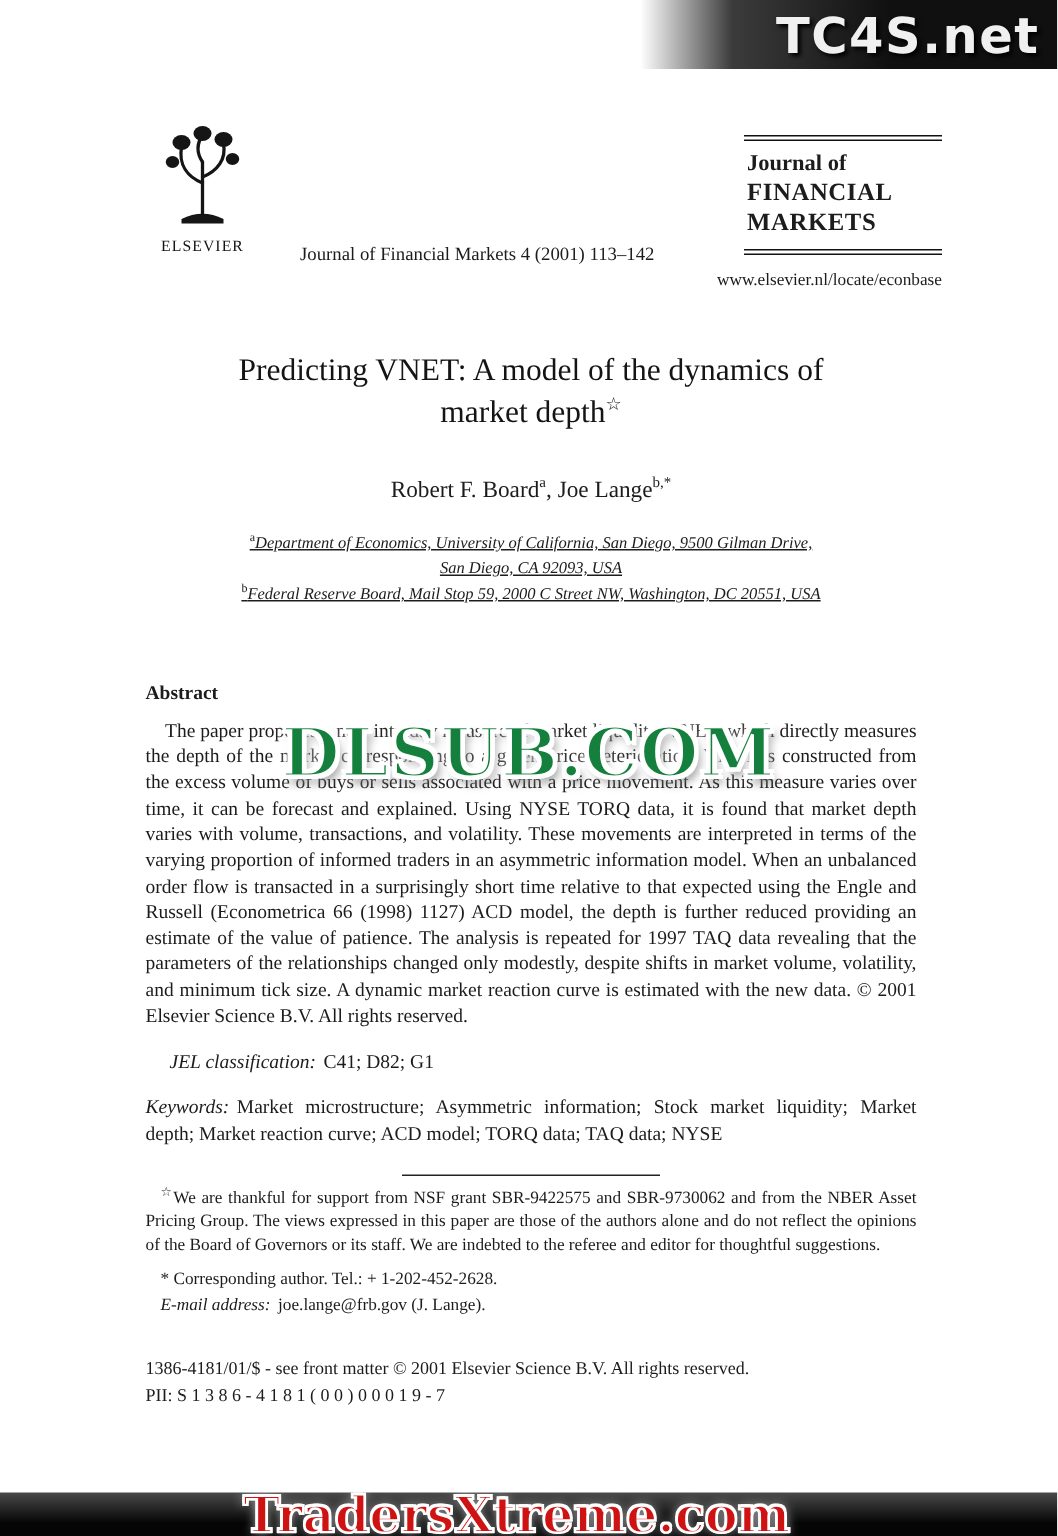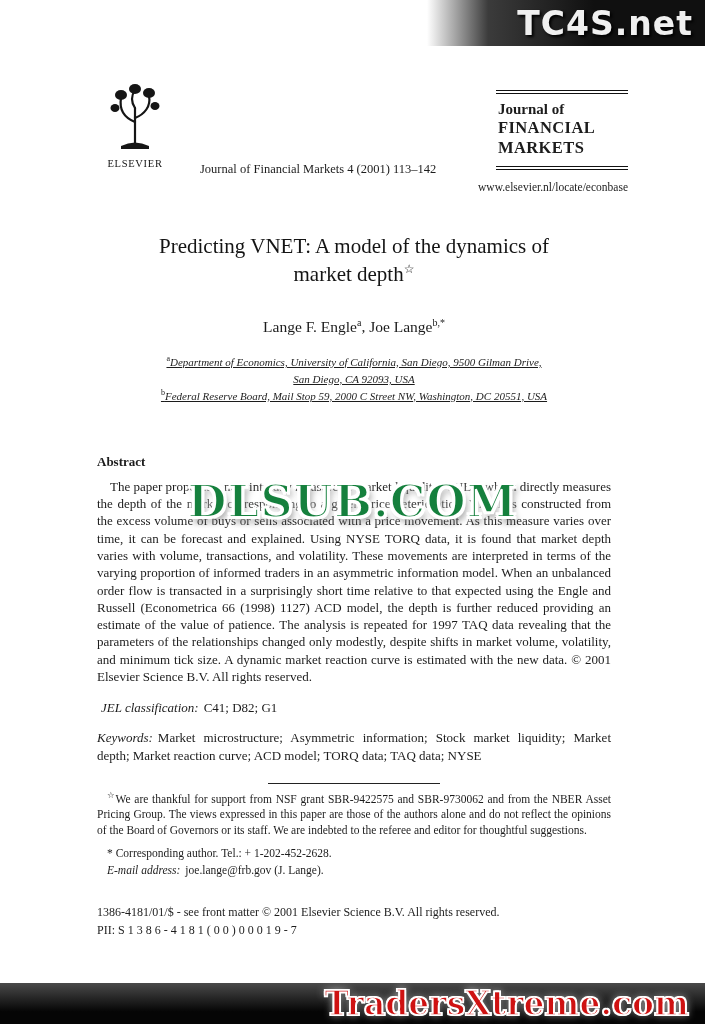--- a/index.html
+++ b/index.html
@@ -31,21 +31,21 @@
   main { position: absolute; left: 97px; top: 210px; width: 514px; }
   sup { line-height: 0; }
   .title { margin: 22px 0 0; font-size: 21px; font-weight: 400; text-align: center; line-height: 1.35; color: #141414; }
   .title sup { font-size: 12px; }
   .authors { margin-top: 29px; text-align: center; font-size: 15.5px; }
   .authors sup { font-size: 10px; }
   .affils { margin-top: 18px; text-align: center; font-style: italic; font-size: 11px; line-height: 1.55; text-decoration: underline; }
   .affils sup { font-size: 8px; font-style: normal; }
   .abstract-heading { margin-top: 49px; font-weight: bold; font-size: 13px; }
   .abstract-body { margin: 8px 0 0; font-size: 13px; line-height: 1.33; text-align: justify; text-indent: 13px; }
-  .jel { margin: 15px 4px 0; font-size: 13px; }
+  .jel { margin: 15px 16px 0; font-size: 13px; }
   .label { font-style: italic; margin-right: 5px; }
   .keywords { margin: 13px 0 0; font-size: 13px; line-height: 1.4; text-align: justify; }
   .foot-rule { margin-top: 17px; width: 172px; border: 0; border-top: 1px solid #222; height: 0; }
   .footnote { margin: 7px 0 0; font-size: 11.5px; line-height: 1.36; text-align: justify; text-indent: 10px; }
   .footnote sup { font-size: 8.5px; }
   .corresponding { margin: 9px 0 0; font-size: 11.5px; text-indent: 10px; }
   .emailline { margin: 5px 0 0; font-size: 11.5px; text-indent: 10px; }
   .footer { margin-top: 27px; font-size: 12px; line-height: 1.5; }
 
   
@@ -59,22 +59,22 @@
     color: #f0f0f0; letter-spacing: 1px; text-shadow: 2px 2px 3px #000;
   }
   .wm-center {
     position: absolute; top: 479px; left: 0; width: 100%; text-align: center; line-height: 1;
     font-family: "DejaVu Serif", serif; font-weight: 700; font-size: 45px; letter-spacing: 1px;
     color: #15803d; -webkit-text-stroke: 2px #fff;
     text-shadow: -2px -2px 0 #fff, 2px -2px 0 #fff, -2px 2px 0 #fff, 2px 2px 0 #fff,
                  0 0 12px rgba(255,255,255,0.95), 3px 5px 6px rgba(40,40,40,0.55);
   }
   .wm-bottom {
-    position: absolute; bottom: 0; left: 0; width: 100%; height: 41px;
-    display: flex; align-items: center; justify-content: flex-end; padding-right: 16px;
+    position: absolute; bottom: 0; left: 0; width: 100%; height: 29px;
+    display: flex; align-items: center; justify-content: center; padding-right: 16px;
     background: linear-gradient(#4a4a4a, #050505 70%);
   }
   .wm-bottom-text {
     font-family: "DejaVu Serif", serif; font-weight: 700; font-size: 33px; line-height: 1;
     color: #cf1212; -webkit-text-stroke: 1.5px #fff;
     text-shadow: -1px -1px 0 #fff, 1px -1px 0 #fff, -1px 1px 0 #fff, 1px 1px 0 #fff,
                  0 0 8px rgba(255,255,255,0.85), 2px 3px 4px #000;
   }
 </style>
 </head>
@@ -117,21 +117,21 @@
       <div class="jbox-l3">MARKETS</div>
     </div>
 
     <div class="website">www.elsevier.nl/locate/econbase</div>
   </header>
 
   <main>
 
     <h1 class="title"><span>Predicting VNET: A model of the dynamics of</span><br><span>market depth</span><sup>☆</sup></h1>
 
-    <div class="authors"><span>Lange F. Engle</span><sup>a</sup><span>, </span><span>Joe Lange</span><sup>b,*</sup></div>
+    <div class="authors"><span>Robert F. Board</span><sup>a</sup><span>, </span><span>Joe Lange</span><sup>b,*</sup></div>
 
     <div class="affils">
       <div><sup>a</sup><span>Department of Economics, University of California, San Diego, 9500 Gilman Drive,</span></div>
       <div>San Diego, CA 92093, USA</div>
       <div><sup>b</sup><span>Federal Reserve Board, Mail Stop 59, 2000 C Street NW, Washington, DC 20551, USA</span></div>
     </div>
 
     <div class="abstract-heading">Abstract</div>
     <p class="abstract-body">The paper proposes a new intraday measure of market liquidity, VNET, which directly measures the depth of the market corresponding to a given price deterioration. VNET is constructed from the excess volume of buys or sells associated with a price movement. As this measure varies over time, it can be forecast and explained. Using NYSE TORQ data, it is found that market depth varies with volume, transactions, and volatility. These movements are interpreted in terms of the varying proportion of informed traders in an asymmetric information model. When an unbalanced order flow is transacted in a surprisingly short time relative to that expected using the Engle and Russell (Econometrica 66 (1998) 1127) ACD model, the depth is further reduced providing an estimate of the value of patience. The analysis is repeated for 1997 TAQ data revealing that the parameters of the relationships changed only modestly, despite shifts in market volume, volatility, and minimum tick size. A dynamic market reaction curve is estimated with the new data.  © 2001 Elsevier Science B.V. All rights reserved.</p>
 

